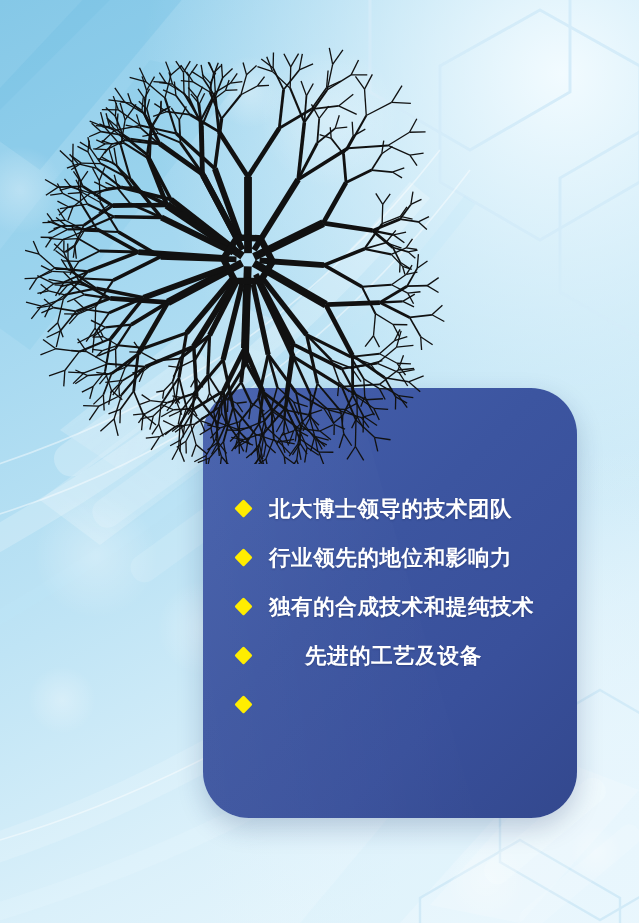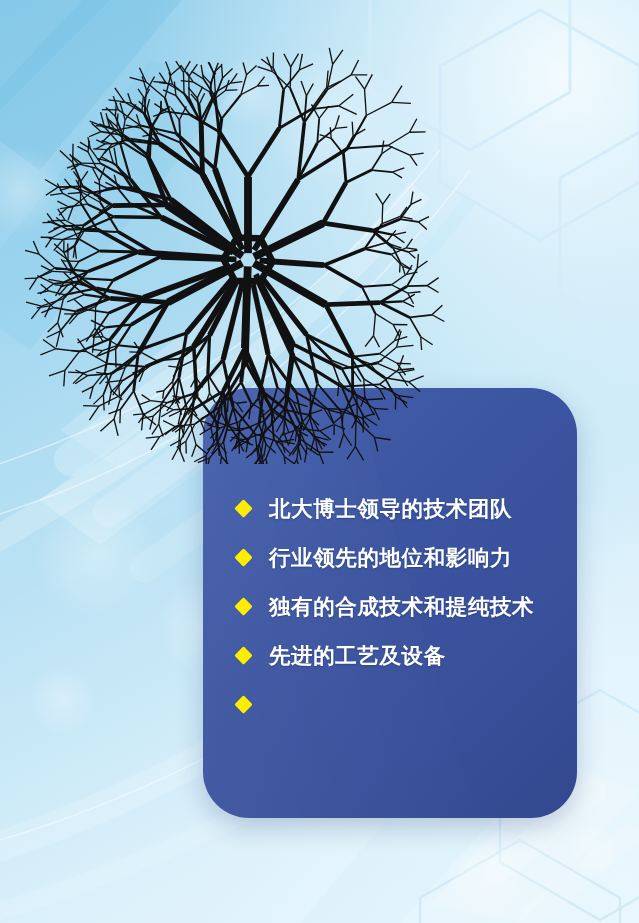--- a/index.html
+++ b/index.html
@@ -1131,21 +1131,21 @@
         <li class="feature-item">
           <span class="bullet-diamond" style="background: rgb(255, 237, 0);"></span>
           <span class="feature-text" style="color: rgb(255, 255, 255);">行业领先的地位和影响力</span>
         </li>
         <li class="feature-item">
           <span class="bullet-diamond" style="background: rgb(255, 237, 0);"></span>
           <span class="feature-text" style="color: rgb(255, 255, 255); font-family: Liberation Serif, serif;">独有的合成技术和提纯技术</span>
         </li>
         <li class="feature-item">
           <span class="bullet-diamond" style="background: rgb(255, 237, 0);"></span>
-          <span class="feature-text" style="color: rgb(255, 255, 255);">先进的工艺及设备</span>
+          <span class="feature-text" style="color: rgb(255, 255, 255); margin-left: 36px;">先进的工艺及设备</span>
         </li>
         <li class="feature-item">
           <span class="bullet-diamond" style="background: rgb(255, 237, 0);"></span>
         </li>
       </ul>
   </div>
 
 </div>
 
 </body></html>

